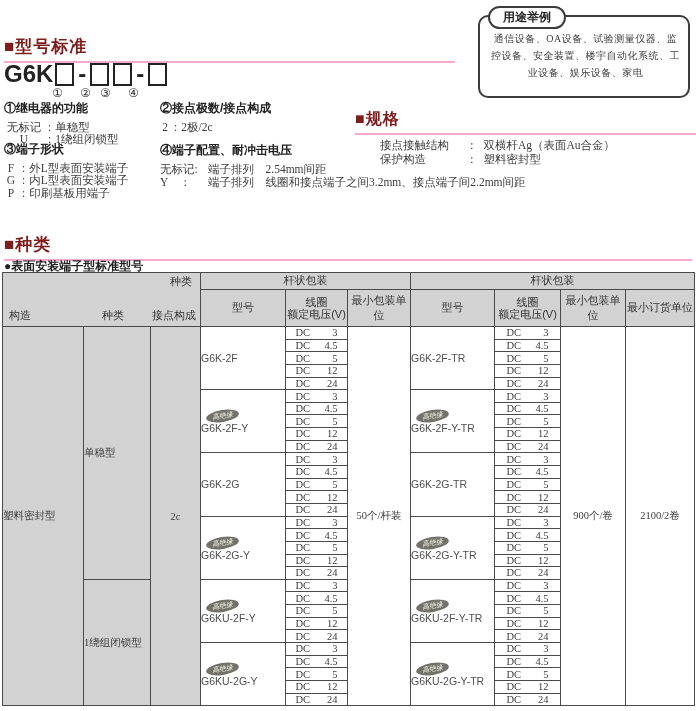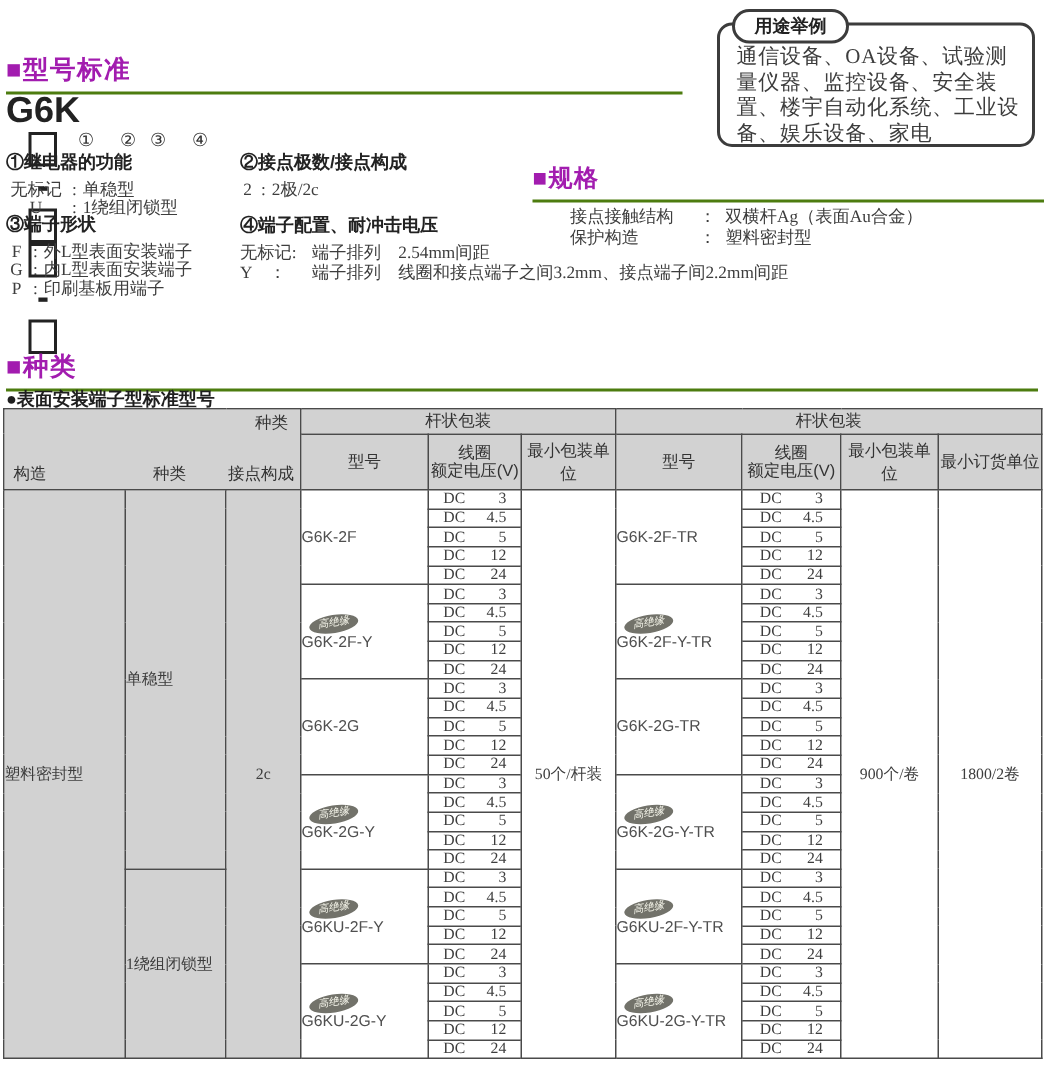--- a/index.html
+++ b/index.html
@@ -1,29 +1,29 @@
 <!DOCTYPE html>
 <html><head>
 <meta charset="utf-8">
 <style>
   html,body{margin:0;padding:0;background:#fff;}
   .page{position:relative;width:696px;height:711px;background:#ffffff;overflow:hidden;
         font-family:"Liberation Serif",serif;color:#3a3a3a;}
 
   
   .h1{position:absolute;font-family:"Liberation Sans",sans-serif;font-weight:bold;
-      font-size:17px;color:#a21caf;border-bottom:2px solid #4d7c0f;padding-bottom:3px;
+      font-size:17px;color:#7f1d1d;border-bottom:2px solid #f9a8d4;padding-bottom:3px;
       letter-spacing:1px;}
   #h-model{left:4px;top:35px;width:451px;}
   #h-spec{left:355px;top:109px;width:341px;font-size:16px;}
   #h-types{left:4px;top:233px;width:688px;}
 
   
   .model-code{position:absolute;left:4px;top:60px;display:flex;align-items:center;
-      font-family:"Liberation Sans",sans-serif;font-weight:bold;font-size:24px;color:#222;flex-direction:column;}
+      font-family:"Liberation Sans",sans-serif;font-weight:bold;font-size:24px;color:#222;}
   .mbox{width:15px;height:19px;border:2px solid #222;margin:0 2px;display:inline-block;}
   .mhy{margin:0 2px;}
   .digits span{position:absolute;top:86px;font-family:"DejaVu Sans",sans-serif;
       font-size:12px;color:#333;}
   #d1{left:52px}#d2{left:80px}#d3{left:100px}#d4{left:128px}
 
   
   .note-block{position:absolute;font-size:11.5px;color:#3d3d3d;}
   .note-title{font-family:"Liberation Sans",sans-serif;font-weight:bold;font-size:12px;
       color:#222;margin:0 0 4px 0;}
@@ -35,22 +35,22 @@
   #blk-poles{left:160px;top:100px;}  #blk-poles .k{width:10px;}
   #blk-config{left:160px;top:142px;} #blk-config .k{width:48px;text-align:left;}
   #blk-config .kv{line-height:12.6px;}
 
   
   .usage-box{position:absolute;left:478px;top:15px;width:208px;height:79px;
       border:2px solid #3c3c3c;border-radius:10px;}
   .usage-label{position:absolute;top:-11px;left:8px;background:#fff;border:2px solid #3c3c3c;
       border-radius:12px;padding:1px 13px;font-family:"Liberation Sans",sans-serif;
       font-weight:bold;font-size:12px;color:#222;}
-  .usage-text{padding:13px 8px 4px 11px;font-size:14px;line-height:17px;color:#3d3d3d;
-      letter-spacing:0.5px;}
+  .usage-text{padding:13px 8px 4px 11px;font-size:10px;line-height:17px;color:#3d3d3d;
+      letter-spacing:0.5px;text-align:center;}
 
   
   .spec-rows{position:absolute;left:368px;top:138px;font-size:11.5px;color:#3d3d3d;margin-left:12px;}
   .spec-row{display:flex;line-height:14px;white-space:nowrap;}
   .spec-row .k{width:86px;flex:none;}
   .spec-row .c{margin:0 6px 0 0;flex:none;}
 
   .subheading{position:absolute;left:4px;top:258px;font-family:"Liberation Sans",sans-serif;
       font-weight:bold;font-size:12px;color:#1f1f1f;}
 
@@ -249,21 +249,21 @@
           <td class="model" rowspan="5">
             <div class="mname">G6K-2F-TR</div>
           </td>
           <td class="volt">
             <div class="vwrap">
               <span class="vp">DC</span>
               <span class="vv">3</span>
             </div>
           </td>
           <td class="pack" rowspan="30">900个/卷</td>
-          <td class="pack" rowspan="30">1800/2卷</td>
+          <td class="pack" rowspan="30">2100/2卷</td>
         </tr>
         <tr>
           <td class="volt">
             <div class="vwrap">
               <span class="vp">DC</span>
               <span class="vv">4.5</span>
             </div>
           </td>
           <td class="volt">
             <div class="vwrap">

